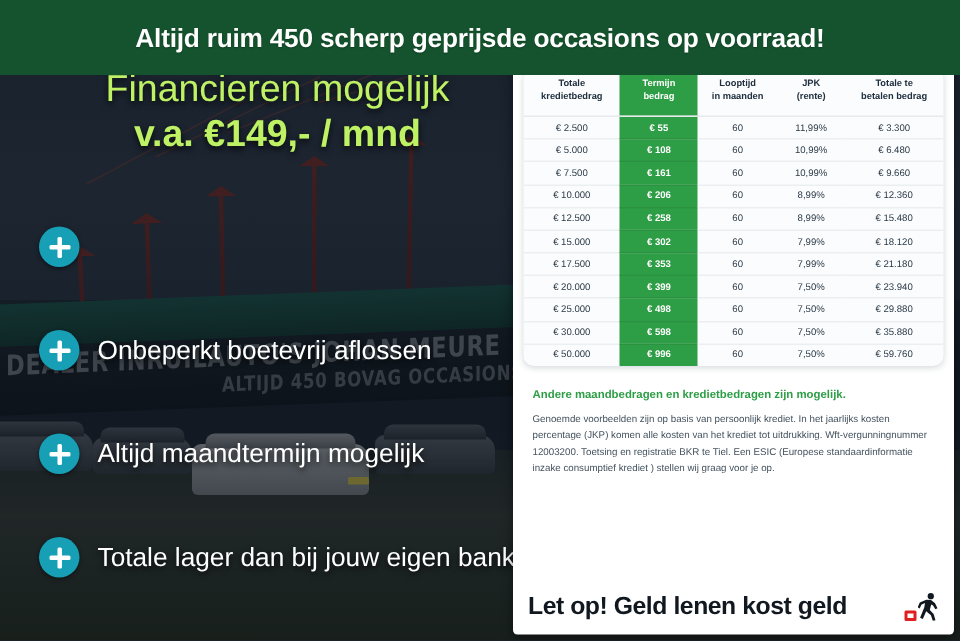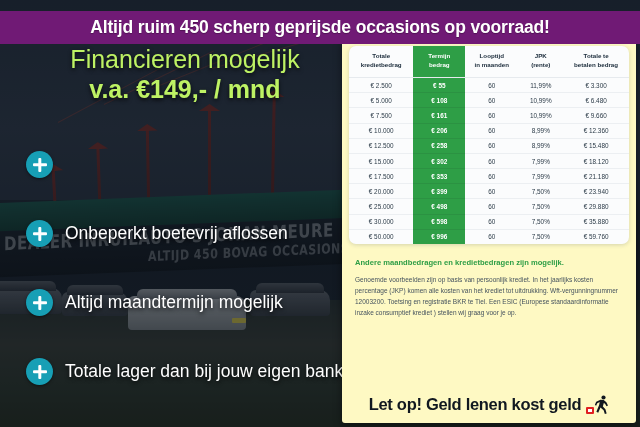--- a/index.html
+++ b/index.html
@@ -68,22 +68,22 @@
     content:""; position:absolute; left:8%; right:8%; top:-7px; height:10px;
     border-radius:6px 6px 0 0; background: inherit; filter: brightness(.9);
   }
   .plate {
     position:absolute; width:14px; height:5px; background:#d8c84a; border-radius:1px;
   }
   .dim { position:absolute; inset:0; background: rgba(10,16,24,.52); }
 
   
   .banner {
-    position: absolute; left: 0; top: 11px; width: 100%; height: 33px;
-    background: #701a75;
+    position: absolute; left: 0; top: 0; width: 100%; height: 50px;
+    background: #14532d;
     display: flex; align-items: center; justify-content: center;
     z-index: 6;
   }
   .banner h1 {
     font-size: 17.5px; font-weight: 700; color: #ffffff;
     letter-spacing: -.15px;
     text-shadow: 0 1px 1px rgba(0,0,0,.28);
   }
 
   
@@ -118,21 +118,21 @@
 
   .bullet-label {
     font-size: 17.5px; color: #ffffff; font-weight: 400;
     text-shadow: 0 2px 4px rgba(0,0,0,.8);
     white-space: nowrap;
   }
 
   
   .panel {
     position: absolute; right: 4px; top: 39px; width: 294px; height: 384px;
-    background: #fef9c3;
+    background: #ffffff;
     border-radius: 3px;
     box-shadow: 0 2px 8px rgba(0,0,0,.45);
     z-index: 5;
     overflow: hidden;
     display: flex; flex-direction: column;
   }
   .table-card {
     margin: 7px 7px 0 7px;
     background: #fbfcfd;
     border-radius: 7px;
@@ -166,21 +166,21 @@
 
   .notes { padding: 14px 13px 0 13px; flex: 1 1 auto; }
   .notes-title {
     font-size: 7.6px; font-weight: 700; color: #2e9e46; line-height: 1.3;
     margin-bottom: 6px;
   }
   .notes-body {
     font-size: 6.5px; color: #44525e; line-height: 1.72; font-weight: 400;
   }
   .letop {
-    display: flex; align-items: center; justify-content: center; gap: 5px;
+    display: flex; align-items: center; justify-content: space-between; gap: 5px;
     padding: 0 10px 9px 10px;
   }
   .letop-text { font-size: 16.5px; font-weight: 700; color: #111820; letter-spacing: -.3px; }
   .letop-logo { display: flex; align-items: flex-end; gap: 1px; }
   .box-red {
     width: 8px; height: 7px; background: #ffffff;
     border: 2px solid #e02020; border-radius: 1px;
   }
   .walker { width: 14px; height: 19px; }
 </style>

